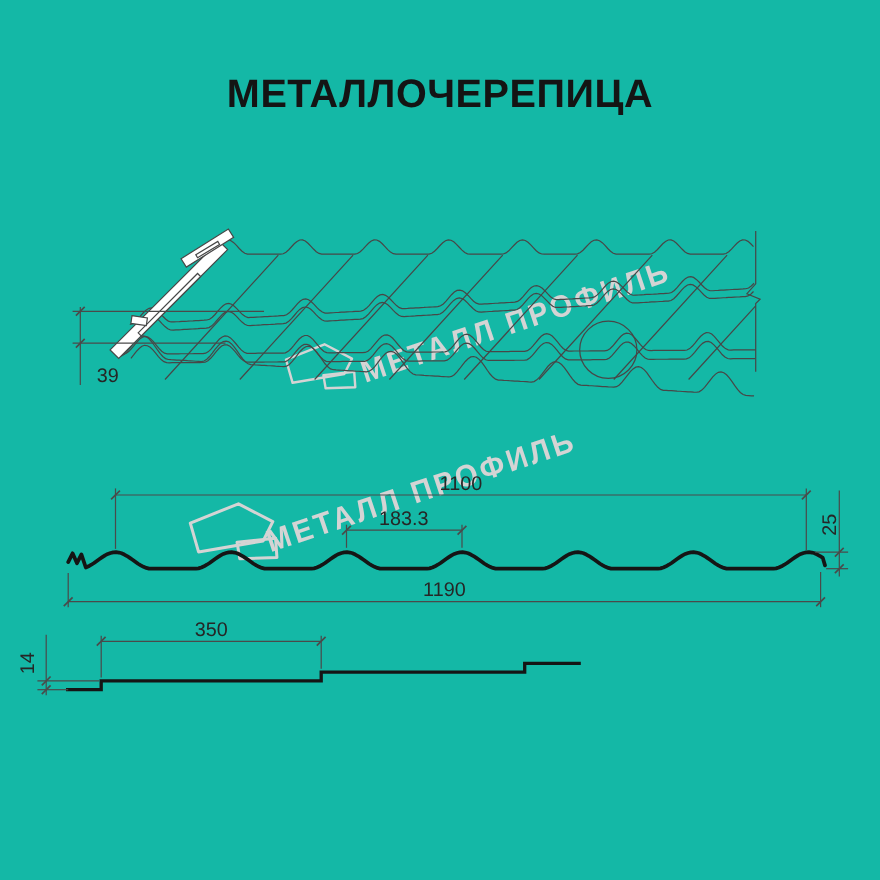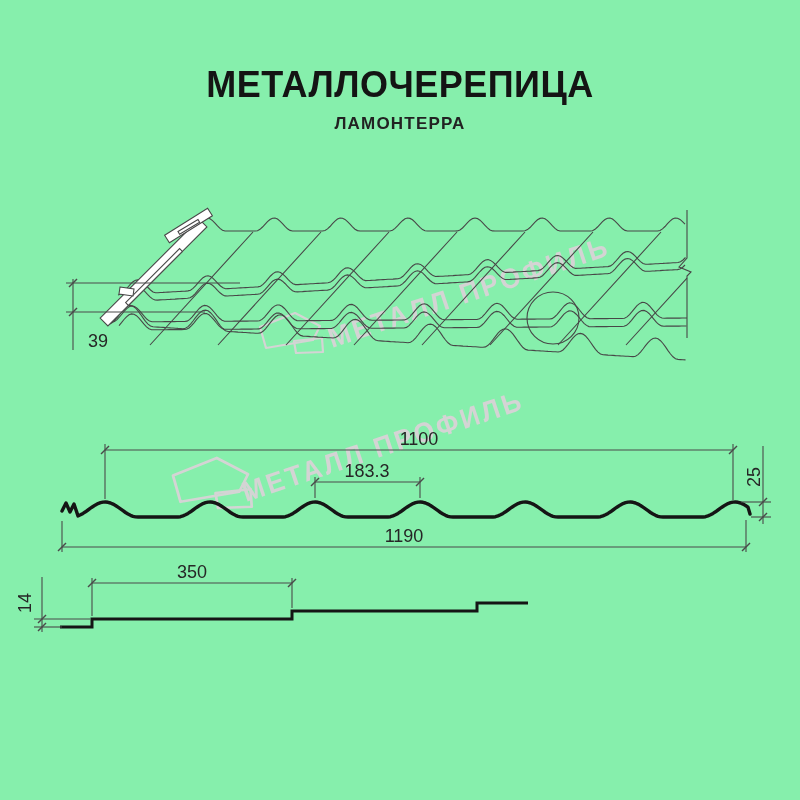--- a/index.html
+++ b/index.html
@@ -18,24 +18,23 @@
   .tick{stroke:var(--dim,#3a3a3a);stroke-width:1.5;fill:none;}
   .dimtxt{fill:var(--text,#262626);font-size:18px;font-family:"Liberation Sans",sans-serif;}
   .rail{stroke:var(--line,#474747);stroke-width:1.1;fill:#fff;}
   .wm-text{fill:var(--wm,#d4d4d4);font-size:28px;font-weight:bold;letter-spacing:3px;
            font-family:"Liberation Sans",sans-serif;}
   .wm-logo{stroke:var(--wm,#d4d4d4);stroke-width:2.2;fill:none;stroke-linejoin:round;}
 </style>
 </head>
 <body>
 
-<div class="page" style="--line: #474747; --profile: #151515; --dim: #4a4a4a; --text: #262626; --wm: #d4d4d4; background-color: #86efac;">
+<div class="page" style="--line: #474747; --profile: #151515; --dim: #4a4a4a; --text: #262626; --wm: #d4d4d4; background-color: #14b8a6;">
 
   <div class="title">МЕТАЛЛОЧЕРЕПИЦА</div>
-  <div class="subtitle">ЛАМОНТЕРРА</div>
 
   <svg width="800" height="800" viewBox="0 0 800 800">
 
     <defs>
       <g id="mp-logo">
         <path d="M35 0 L60 13 L53 27 L6 35 L0 14 Z"></path>
         <path d="M34 28 L62 25 L63 39 L36 40 Z"></path>
       </g>
     </defs>
 

